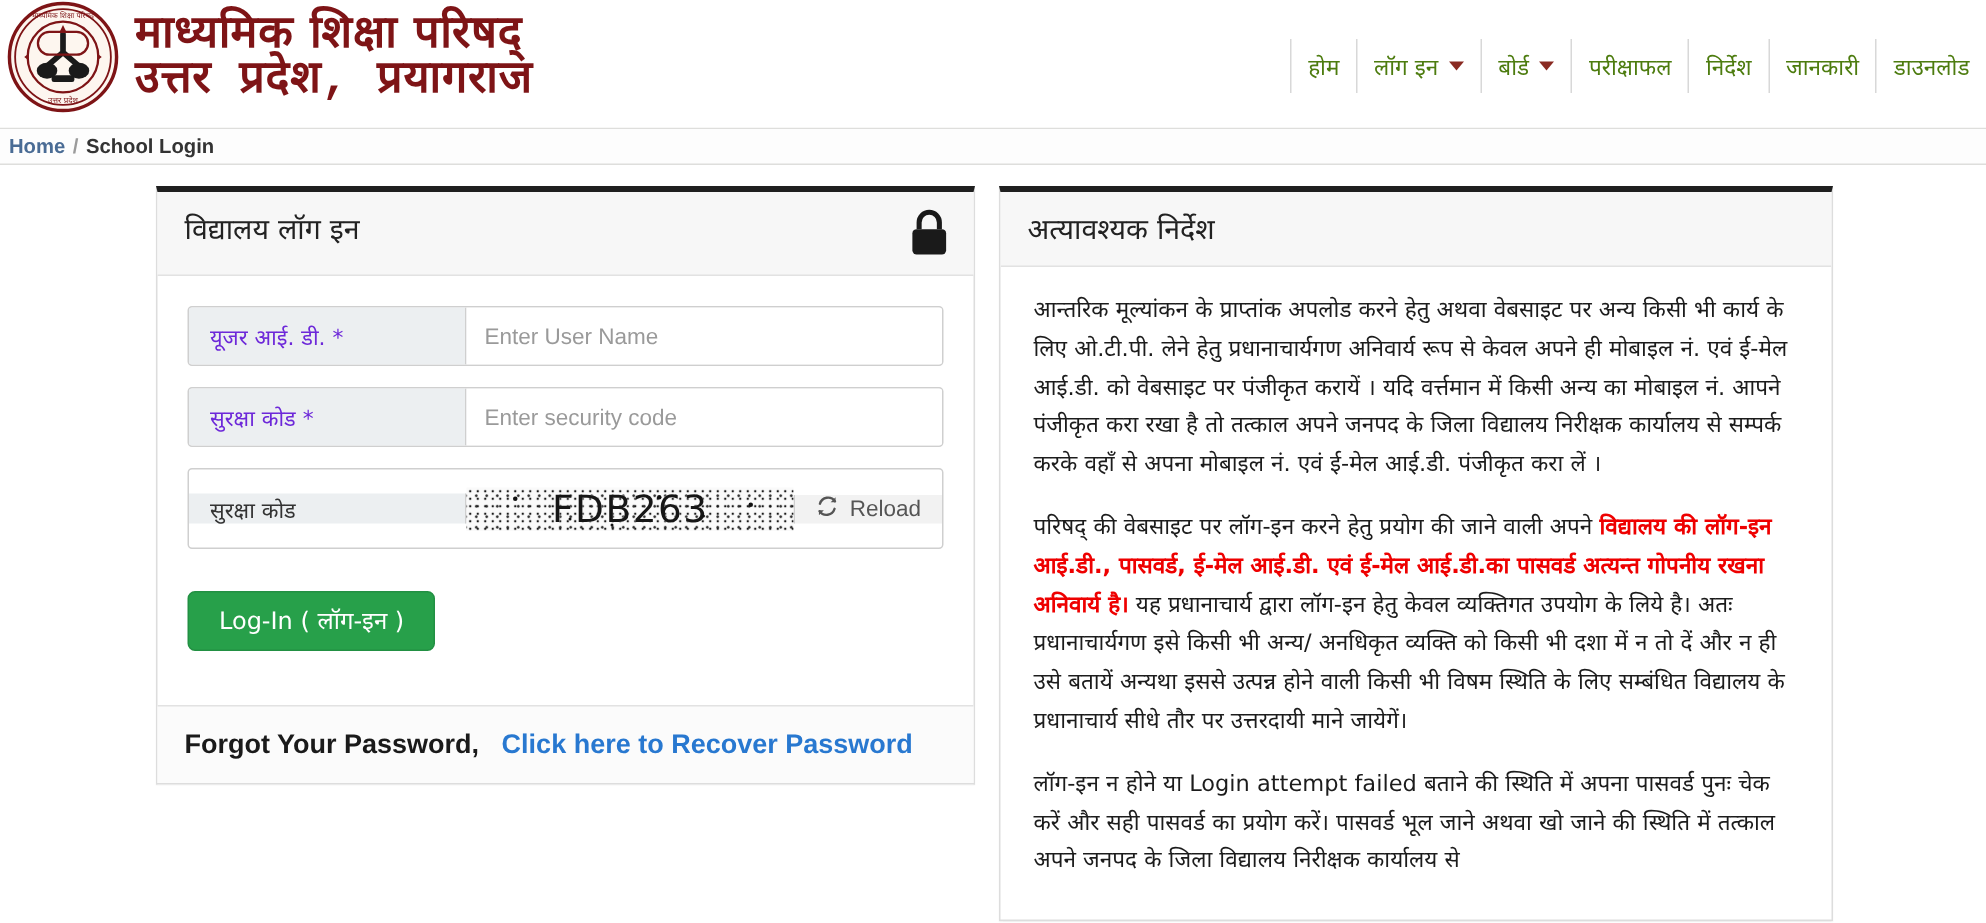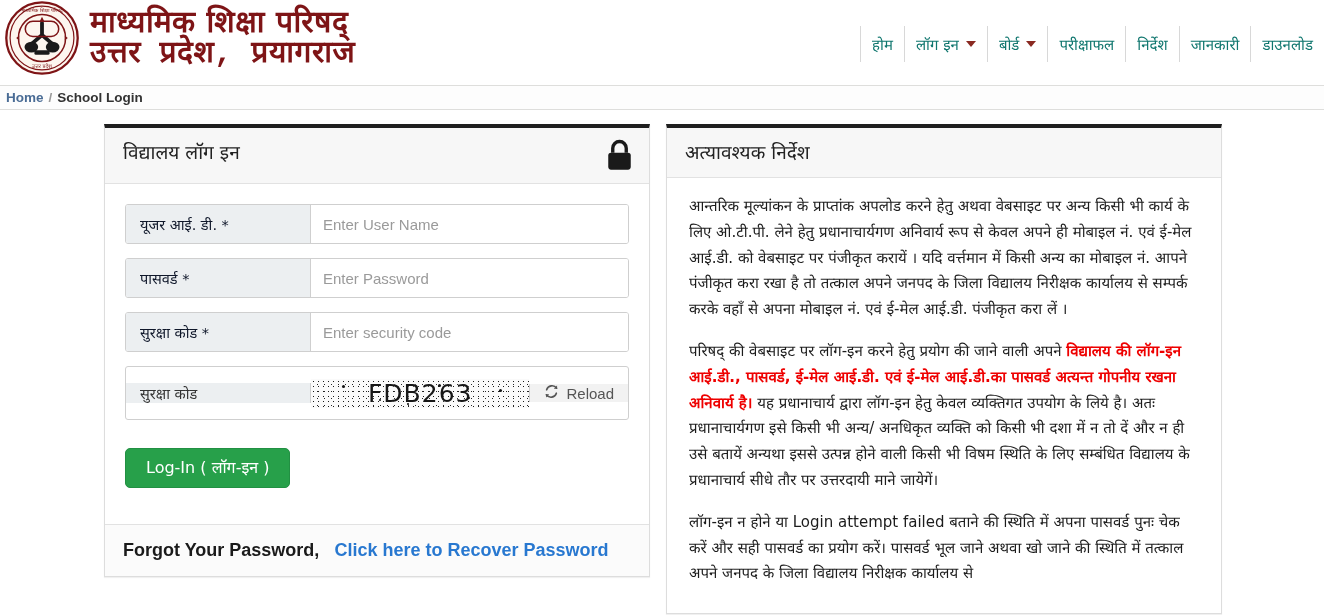--- a/index.html
+++ b/index.html
@@ -51,21 +51,21 @@
     height: 36px;
     overflow: hidden;
   }
   .nav-item {
     display: flex;
     align-items: center;
     gap: 7px;
     padding: 0 11px;
     font-family: "DejaVu Sans", sans-serif;
     font-size: 15px;
-    color: #0f766e;
+    color: #4d7c0f;
     border-left: 1px solid #d8d8d8;
     white-space: nowrap;
     cursor: pointer;
     background: #fff;
   }
   .caret {
     width: 0; height: 0;
     border-left: 5px solid transparent;
     border-right: 5px solid transparent;
     border-top: 6px solid #8a2a22;
@@ -139,21 +139,21 @@
   .field-label {
     background: #eceff1;
     border-right: 1px solid #cfcfcf;
     width: 185px;
     flex: 0 0 185px;
     display: flex;
     align-items: center;
     padding: 0 14px;
     font-family: "DejaVu Sans", sans-serif;
     font-size: 14.5px;
-    color: #0f172a;
+    color: #6d28d9;
   }
   .field-input {
     flex: 1 1 auto;
     border: 0;
     outline: 0;
     padding: 0 12px;
     font-size: 15px;
     font-family: "Liberation Sans", sans-serif;
     color: #333;
     background: #fff;
@@ -348,24 +348,20 @@
       </span>
     </div>
 
     <div class="login-body">
 
       <div class="field-row">
         <div class="field-label">यूजर आई. डी. *</div>
         <input class="field-input" type="text" placeholder="Enter User Name" style="">
       </div>
 
-      <div class="field-row">
-        <div class="field-label">पासवर्ड *</div>
-        <input class="field-input" type="text" placeholder="Enter Password" style="">
-      </div>
 
       <div class="field-row">
         <div class="field-label">सुरक्षा कोड *</div>
         <input class="field-input" type="text" placeholder="Enter security code" style="">
       </div>
 
       <div class="captcha-row">
         <div class="captcha-label">सुरक्षा कोड</div>
         <div class="captcha-image">
           <span class="captcha-speck" style="width:3px;height:3px;left:14%;top:22%"></span>

